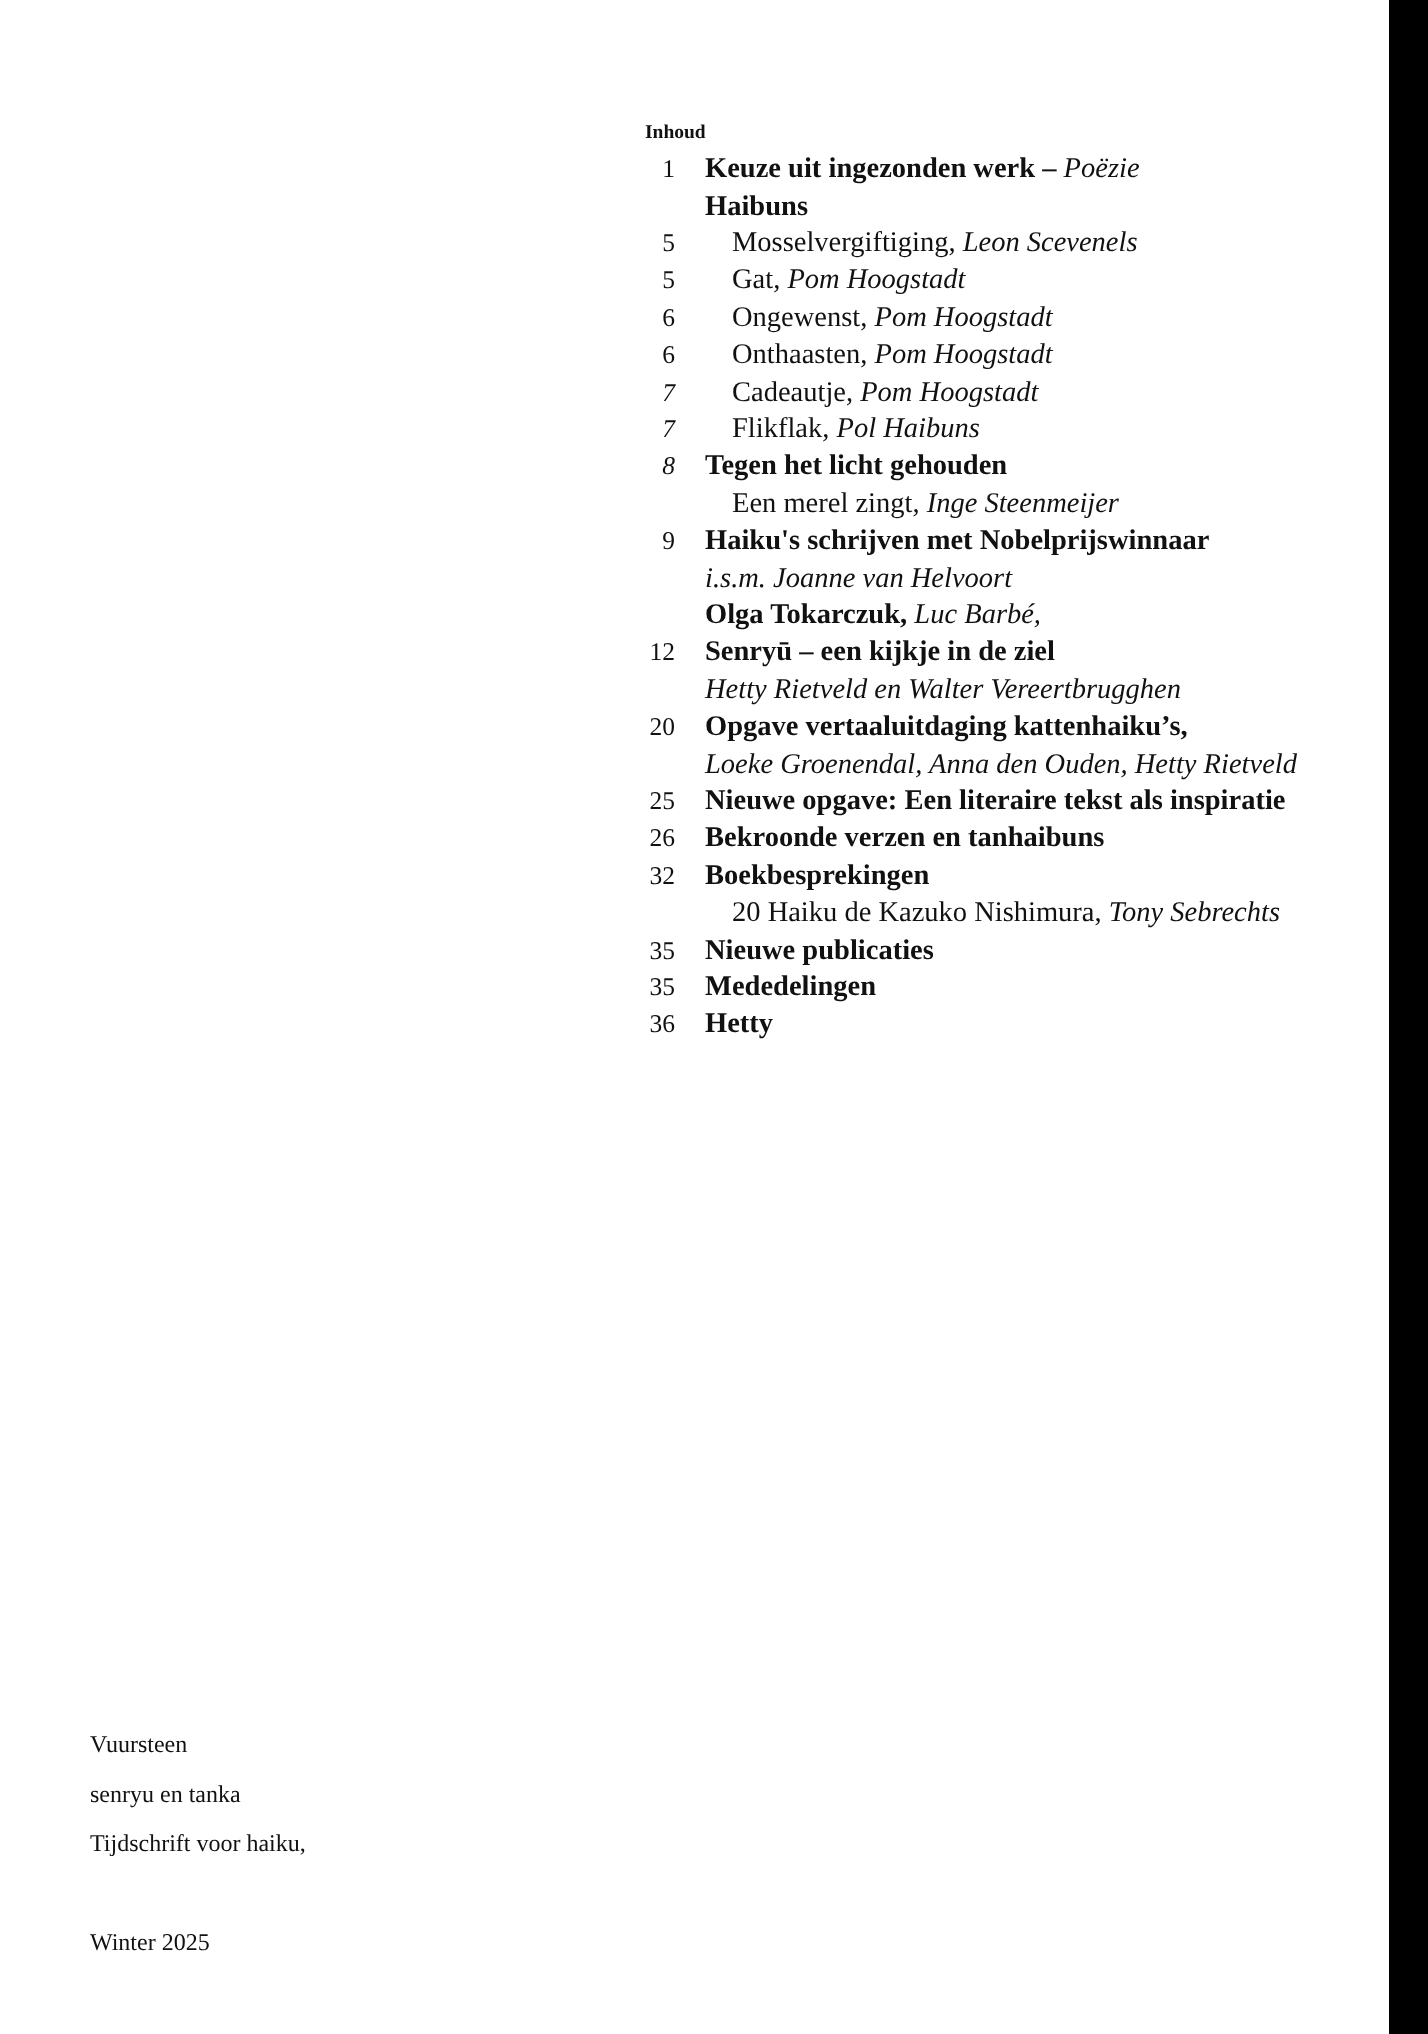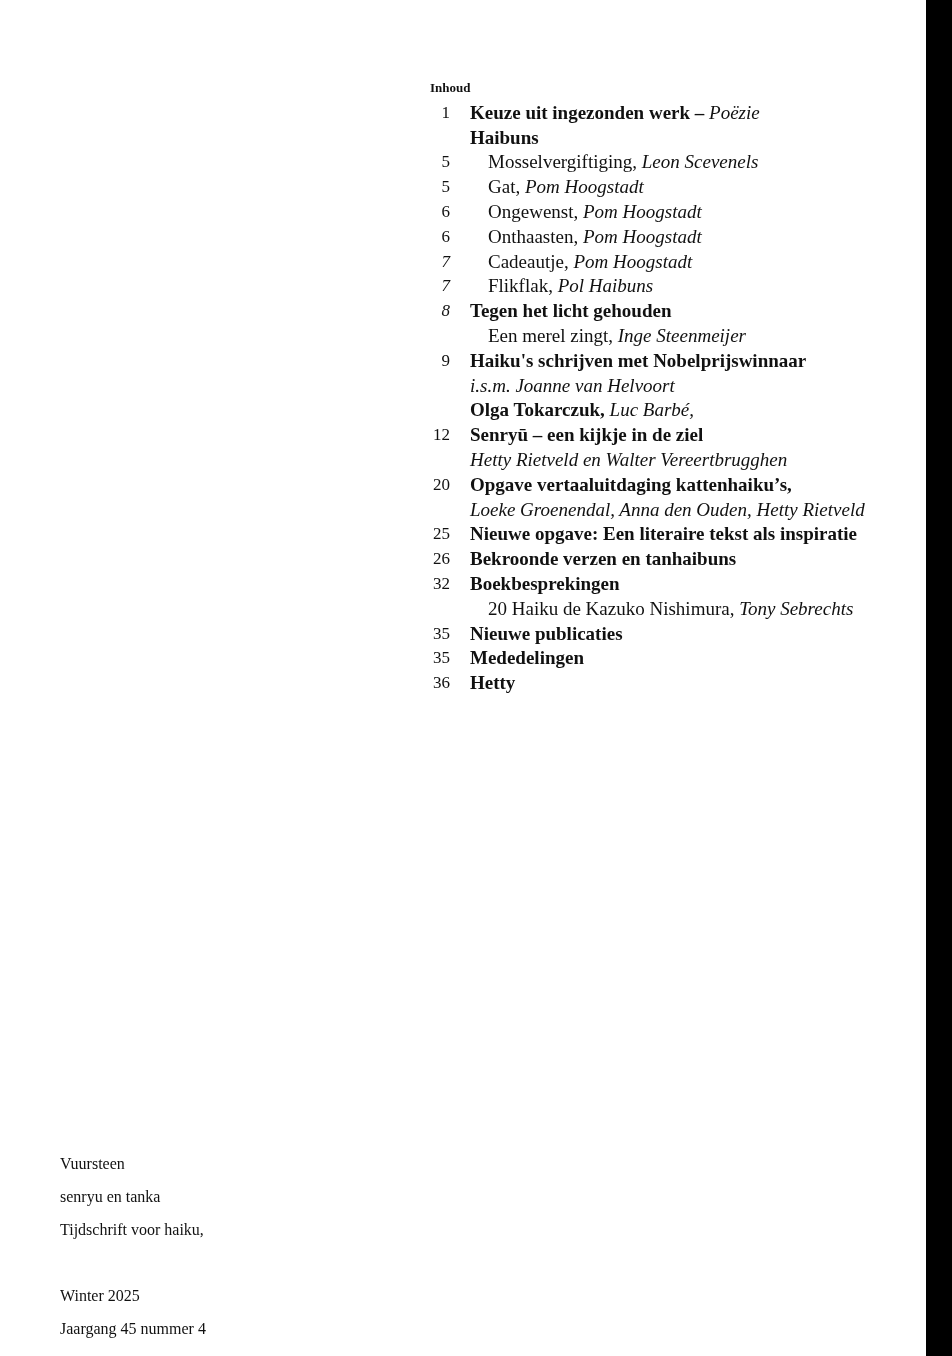--- a/index.html
+++ b/index.html
@@ -127,14 +127,13 @@
       </div>
     </div>
 </div>
 
 <div class="colophon">
   <div>Vuursteen</div>
   <div>senryu en tanka</div>
   <div>Tijdschrift voor haiku,</div>
   <div class="gap"></div>
   <div>Winter 2025</div>
-  <div>Jaargang 45 nummer 4</div>
 </div>
 
 </body></html>

